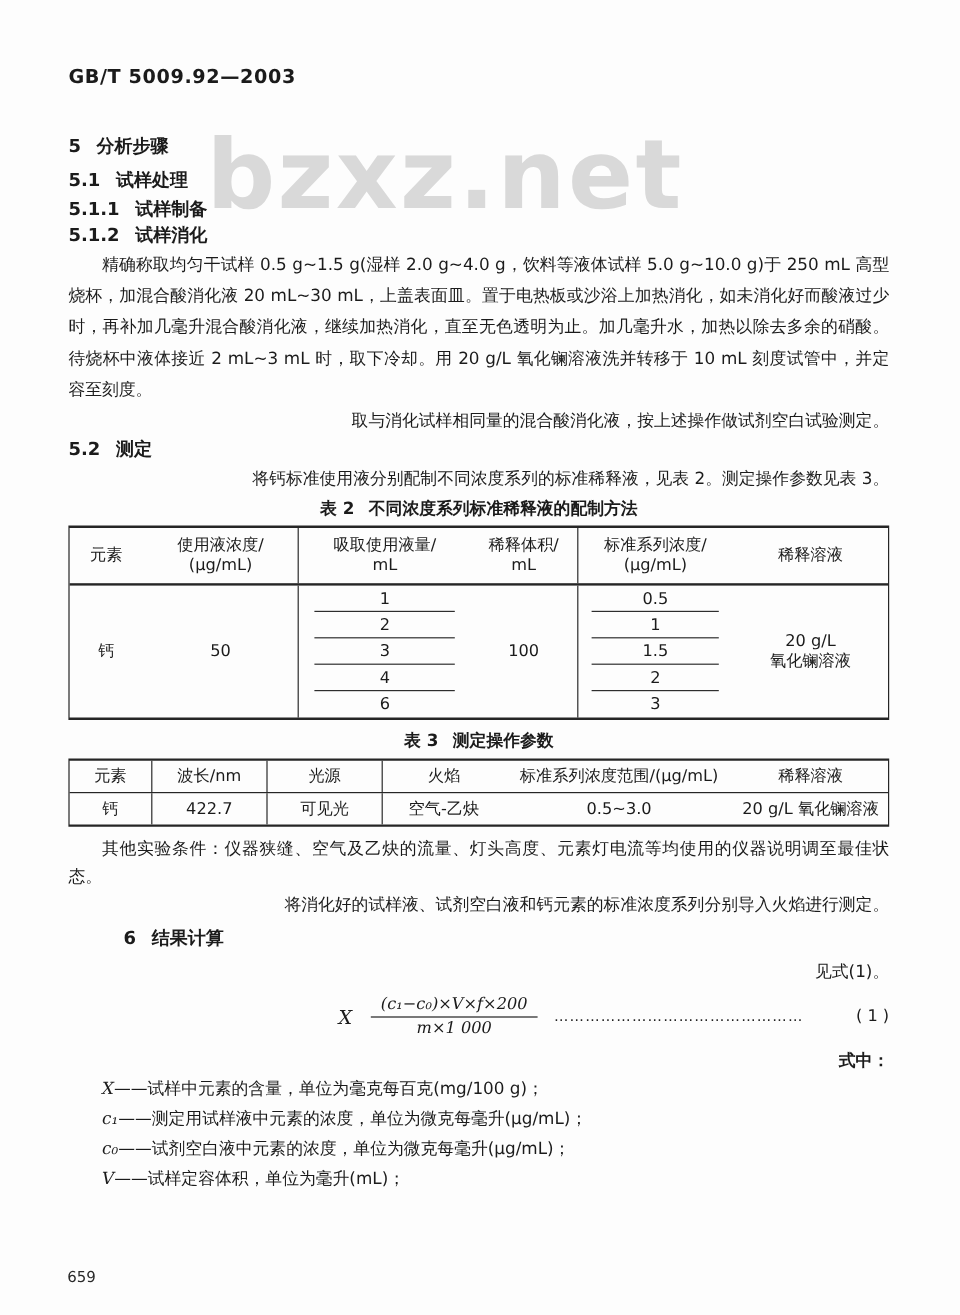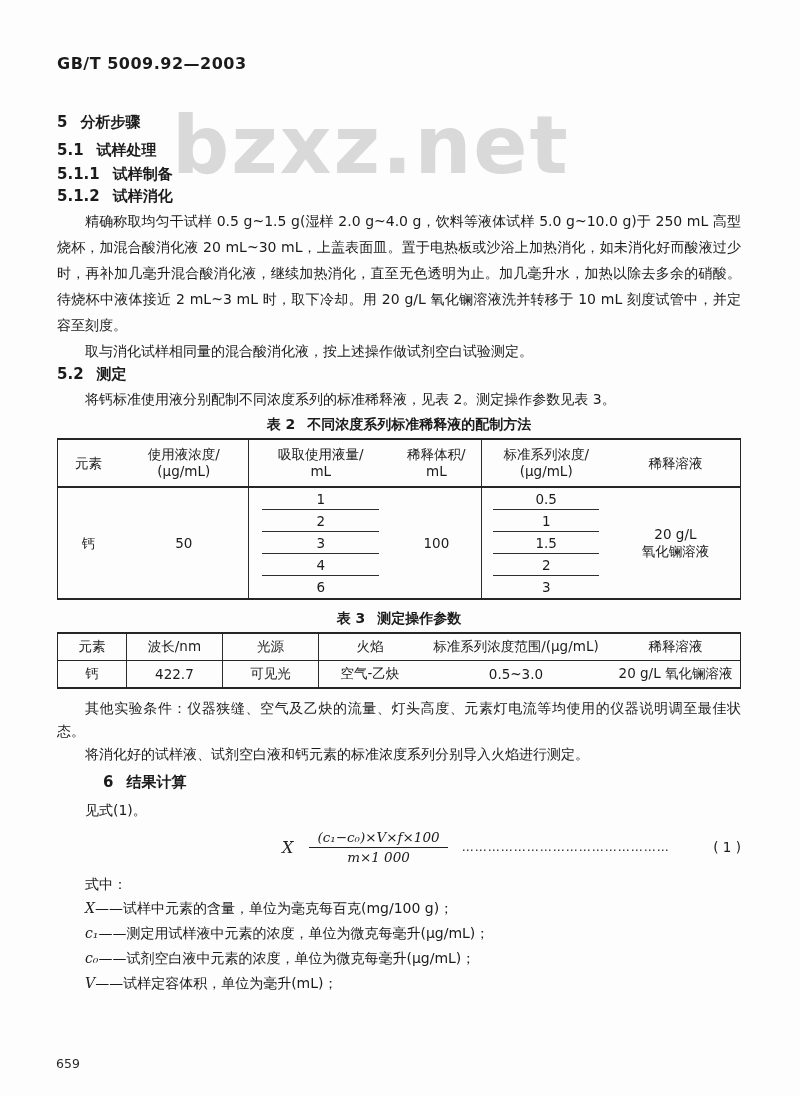--- a/index.html
+++ b/index.html
@@ -14,21 +14,21 @@
   .h{font-weight:bold;font-size:15px;line-height:20px;}
   .h .num{margin-right:13px;}
   .h-s5{margin-bottom:8px;}
   .h-s51{margin-bottom:4px;}
   .h-s511{margin-bottom:2px;}
   .h-s512{margin-bottom:2px;}
   .h-s52{margin-bottom:2px;}
   .h-s6{margin-top:6px;margin-bottom:6px;margin-left:46px;}
   .para{line-height:26px;text-align:justify;text-indent:2em;margin:0;}
   .para.tight{line-height:23px;}
-  .line{line-height:26px;text-indent:2em;margin:0;}
+  .line{line-height:26px;text-indent:2em;margin:0;text-align:right;}
   .t-title{text-align:center;font-weight:bold;font-size:14px;line-height:20px;
         margin:2px 0 4px;}
   .t-title .num{margin-right:12px;}
   
   .tbl{border:2px solid #262626;border-left-width:1.5px;border-right-width:1.5px;
         font-size:13.5px;}
   .t2-head{display:flex;height:46px;border-bottom:2px solid #262626;}
   .t2-body{display:flex;height:110px;}
   .t2c{display:flex;flex-direction:column;align-items:center;justify-content:center;
         text-align:center;line-height:17px;}
@@ -182,28 +182,28 @@
     <div class="h h-s6">
       <span class="num">6</span><span>结果计算</span>
     </div>
 
     <p class="line" style="line-height:24px;">见式(1)。</p>
 
     <div class="formula">
       <span class="f-spacer"></span>
       <span class="f-x math">X</span>
       <span class="frac math">
-        <span class="num">(c₁−c₀)×V×f×100</span>
+        <span class="num">(c₁−c₀)×V×f×200</span>
         <span class="den">m×1 000</span>
       </span>
       <span class="f-dots">…………………………………………</span>
       <span class="f-no">( 1 )</span>
     </div>
 
-    <p class="line" style="line-height:24px;">式中：</p>
+    <p class="line" style="line-height:24px;font-weight:bold;">式中：</p>
 
     <div class="def">
       <span class="sym">X</span>
         <span>——试样中元素的含量，单位为毫克每百克(mg/100 g)；</span>
     </div>
     <div class="def">
       <span class="sym">c₁</span>
         <span>——测定用试样液中元素的浓度，单位为微克每毫升(μg/mL)；</span>
     </div>
     <div class="def">

